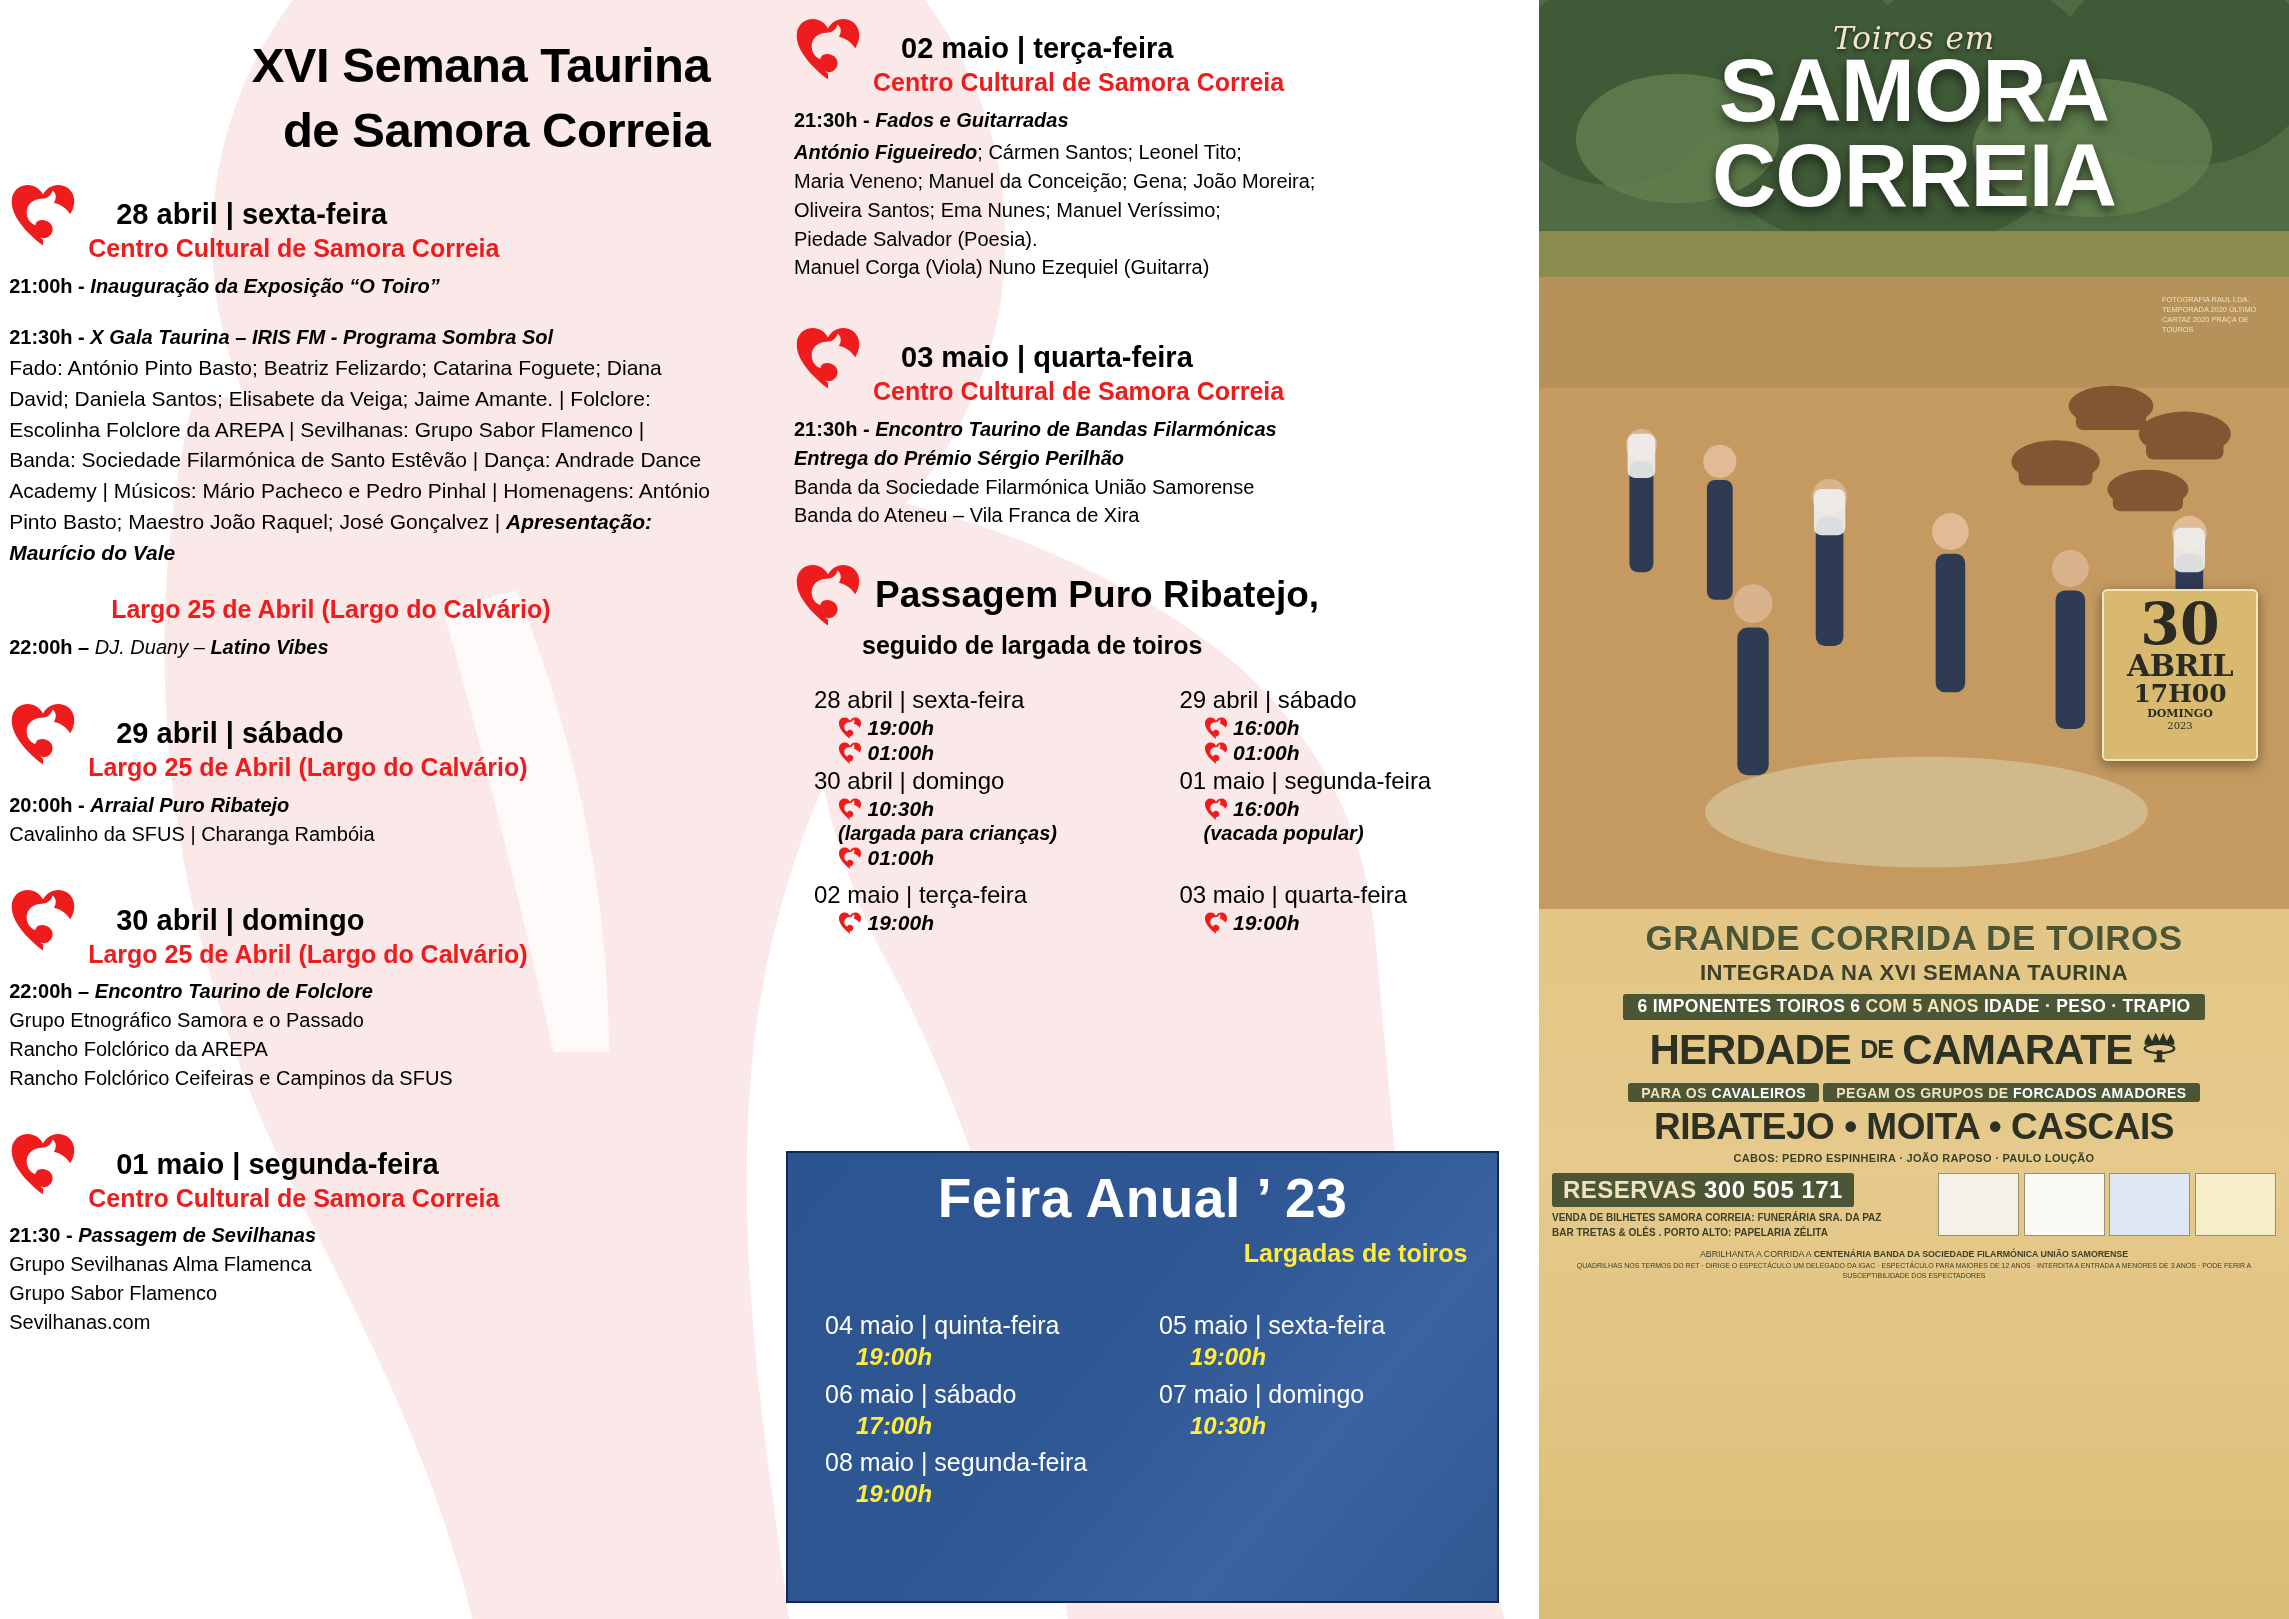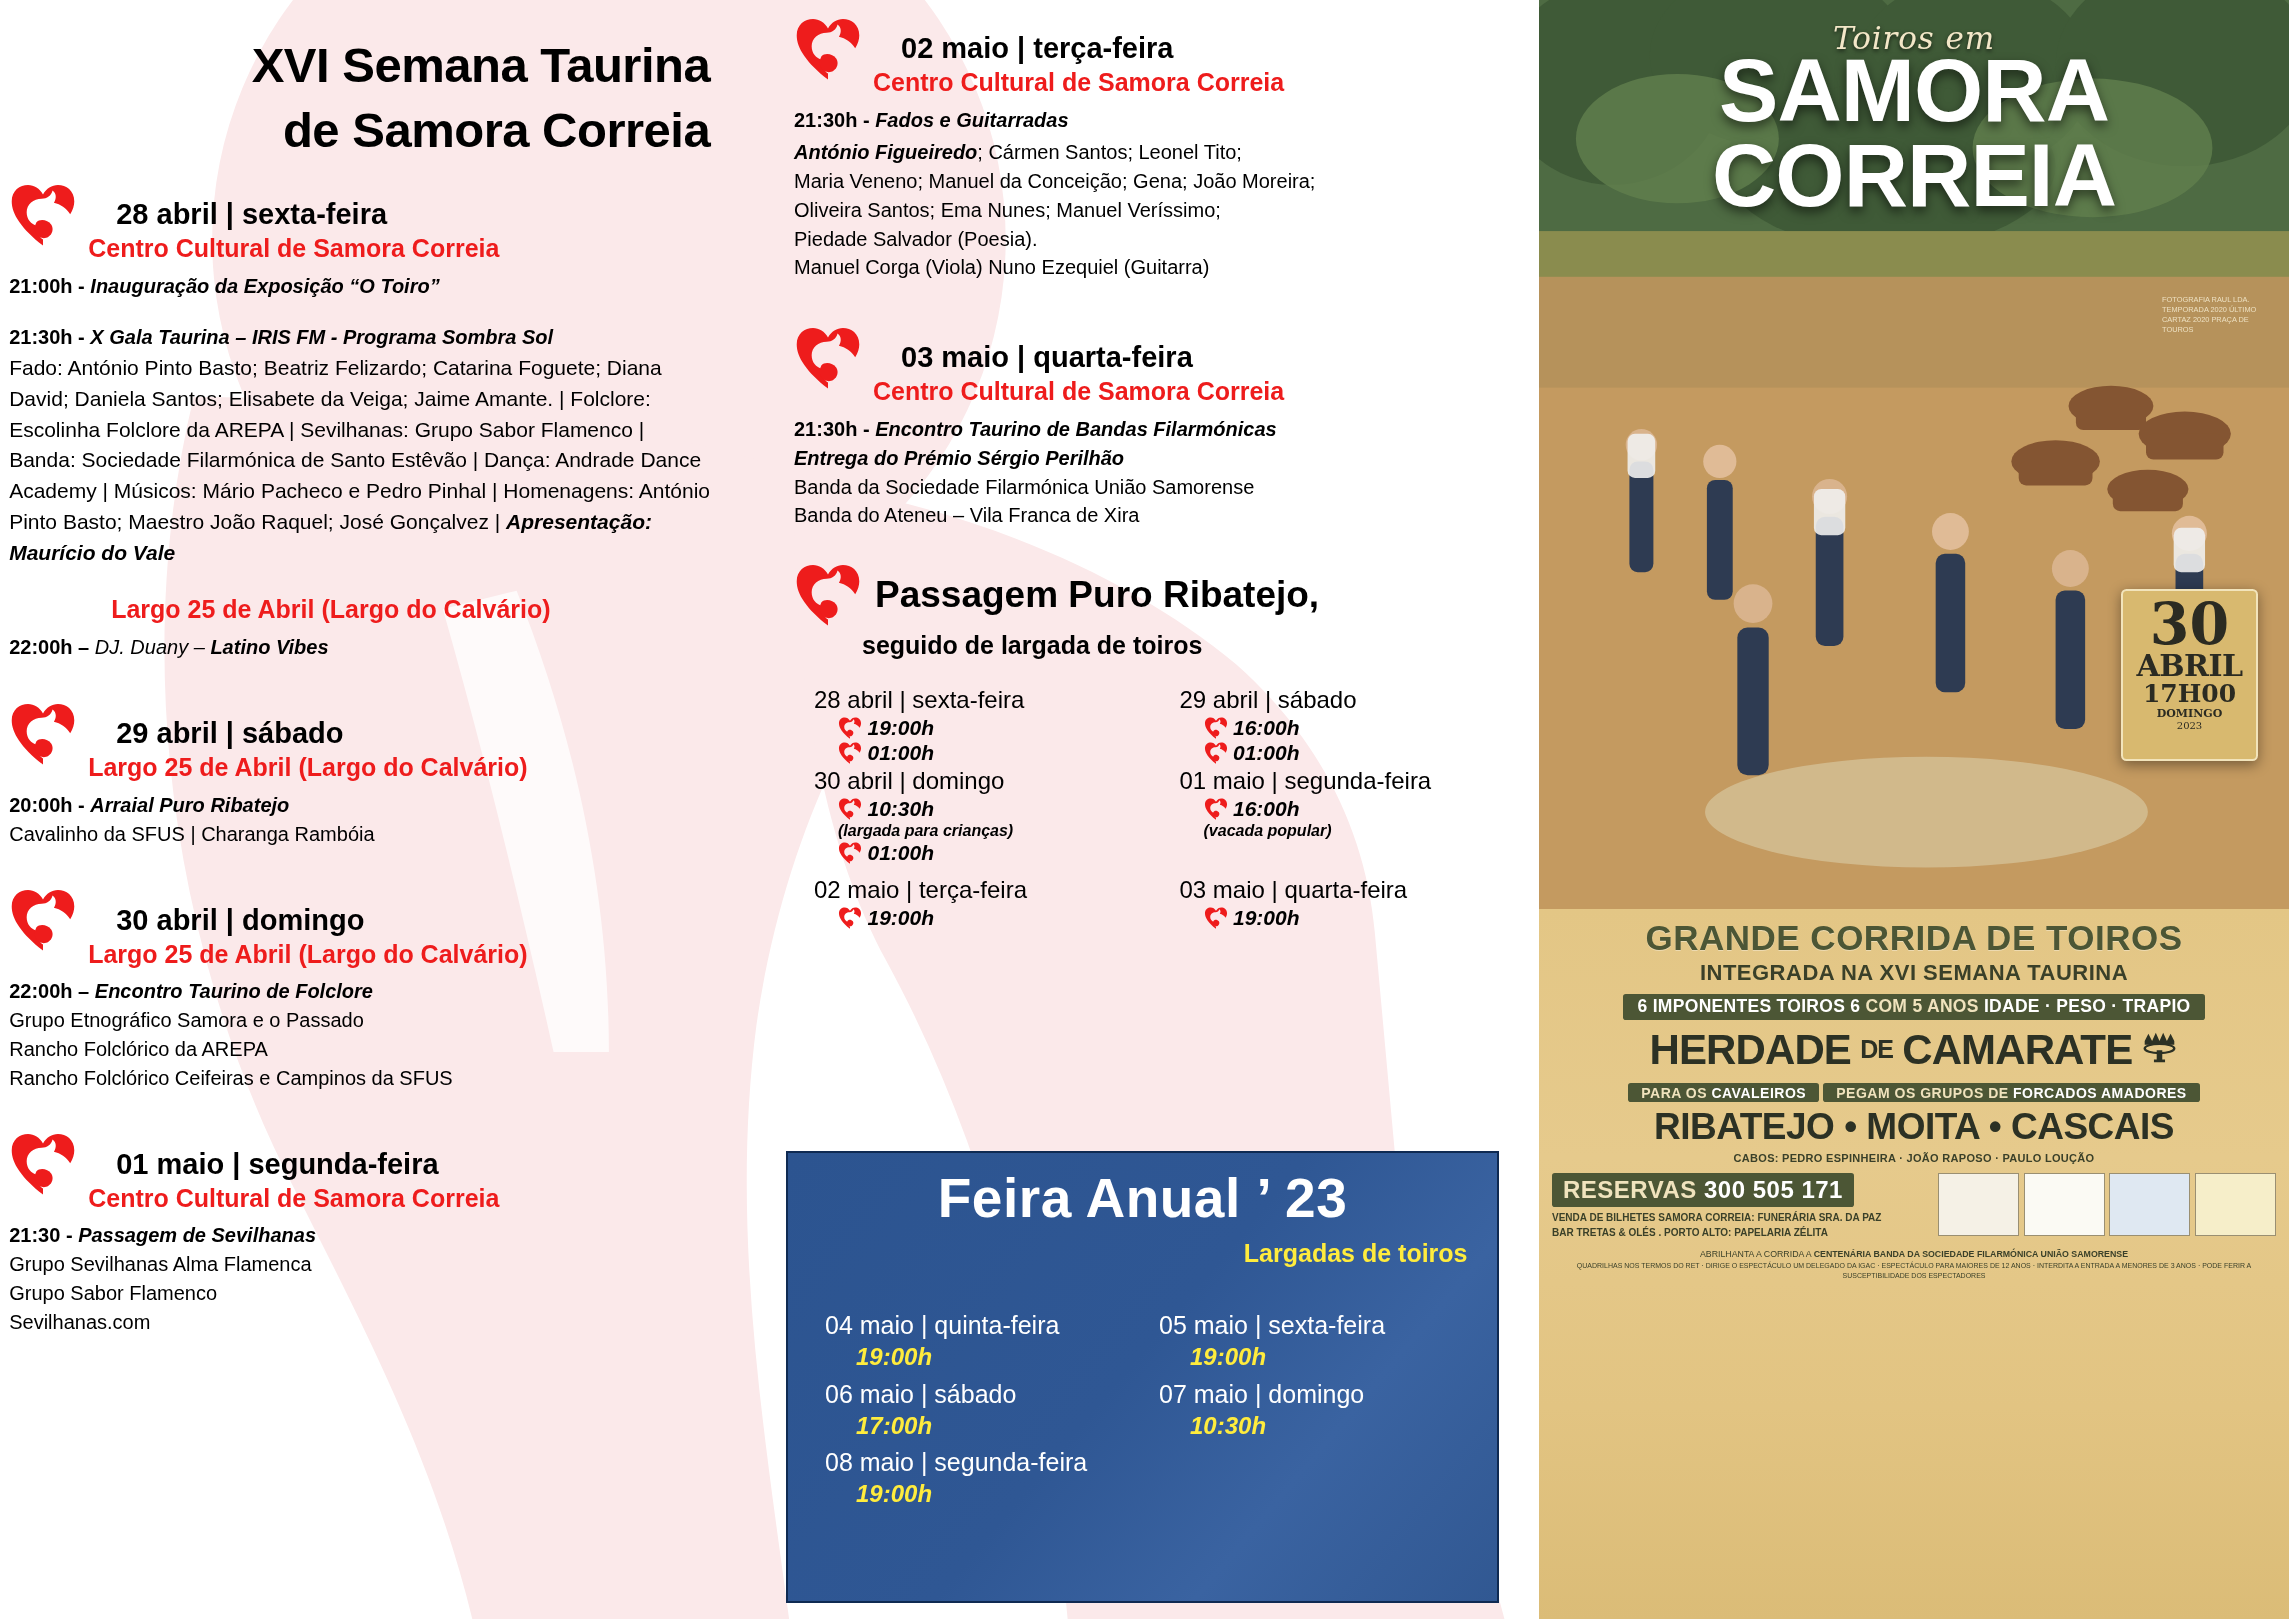--- a/index.html
+++ b/index.html
@@ -42,21 +42,21 @@
   .passagem-head{display:flex;align-items:flex-start;gap:13px;}
   .passagem-title{font-size:37px;font-weight:bold;line-height:1.12;padding-top:7.4px;}
   .passagem-sub{font-size:25px;font-weight:bold;padding-left:68px;margin-top:1.8px;}
   .pass-grid{display:grid;grid-template-columns:1fr 1fr;column-gap:22px;row-gap:0;margin-top:24px;padding-left:20px;}
   .pass-cell{}
   .pass-date{font-size:24px;line-height:1.3;white-space:nowrap;}
   .pass-time{display:flex;align-items:center;gap:5.5px;padding-left:24px;margin-top:0.9px;}
   .pass-time .mini-heart{width:24px;height:24px;flex:0 0 auto;}
   .pass-time .mini-heart svg{display:block;width:24px;height:24px;}
   .pass-time span{font-size:21px;font-style:italic;font-weight:bold;}
-  .pass-note{font-size:16px;font-style:italic;font-weight:bold;padding-left:24px;margin-top:0.9px;}
+  .pass-note{font-size:20px;font-style:italic;font-weight:bold;padding-left:24px;margin-top:0.9px;}
 
   
   .feira{position:absolute;left:786px;top:1151px;width:713px;height:452px;z-index:3;
          background:linear-gradient(130deg,#2c5490 0%,#2f5794 48%,#3a63a1 72%,#315892 100%);
          border:2.8px solid #0f2a52;box-sizing:border-box;padding:14.8px 24px 0 24px;}
   .feira-title{color:#fff;font-size:55px;font-weight:bold;text-align:center;line-height:1.1;letter-spacing:0.5px;}
   .feira-sub{color:#ffec3d;font-size:25px;font-weight:bold;text-align:right;margin-top:11px;padding-right:5.5px;}
   .feira-grid{display:grid;grid-template-columns:1fr 1fr;column-gap:20px;margin-top:42px;padding-left:13px;}
   .feira-date{color:#fff;font-size:25px;line-height:1.25;white-space:nowrap;}
   .feira-time{color:#ffec3d;font-size:24px;font-style:italic;font-weight:bold;padding-left:31px;margin-top:1.8px;margin-bottom:7.4px;}
@@ -68,21 +68,21 @@
     background:linear-gradient(#5a7a4c 0%,#6a864f 16%,#8d9b56 26%,#c09a62 40%,#cfa86c 58%,#c49a60 78%,#b98f59 100%);}
   .trees{position:absolute;left:0;top:0;width:750px;height:305px;}
   .poster-toiros{position:absolute;top:20px;left:0;width:100%;text-align:center;color:#f3e7c8;
                  font-family:"DejaVu Serif",serif;font-style:italic;font-size:31px;letter-spacing:0.9px;
                  text-shadow:0 1.8px 4.6px rgba(0,0,0,.65);}
   .poster-city{position:absolute;top:48px;left:0;width:100%;text-align:center;color:#fff;
                font-weight:bold;font-size:89px;line-height:0.96;letter-spacing:-0.9px;
                text-shadow:0 4.6px 11px rgba(0,0,0,.55);}
   .poster-credits{position:absolute;left:623px;top:295px;width:111px;color:#f0e4c6;font-size:7.4px;
                   line-height:1.35;text-align:left;opacity:.95;}
-  .date-badge{position:absolute;right:31px;top:589px;width:137px;height:172px;background:#d8b96f;
+  .date-badge{position:absolute;right:31px;top:589px;width:156px;height:172px;background:#d8b96f;
               border:2.8px solid #f2e4bb;border-radius:5.5px;color:#2b2b22;text-align:center;
               box-shadow:0 3.7px 13px rgba(0,0,0,.4);padding-top:5.5px;box-sizing:border-box;
               font-family:"DejaVu Serif",serif;}
   .date-badge .d-day{font-size:57px;font-weight:bold;line-height:0.95;}
   .date-badge .d-mon{font-size:30px;font-weight:bold;line-height:1;letter-spacing:-0.5px;}
   .date-badge .d-hr{font-size:25px;font-weight:bold;line-height:1.05;}
   .date-badge .d-dow{font-size:11px;font-weight:bold;line-height:1.2;}
   .date-badge .d-yr{font-size:10px;line-height:1.2;}
 
   .poster-low{position:absolute;left:0;top:909px;width:750px;height:711px;

